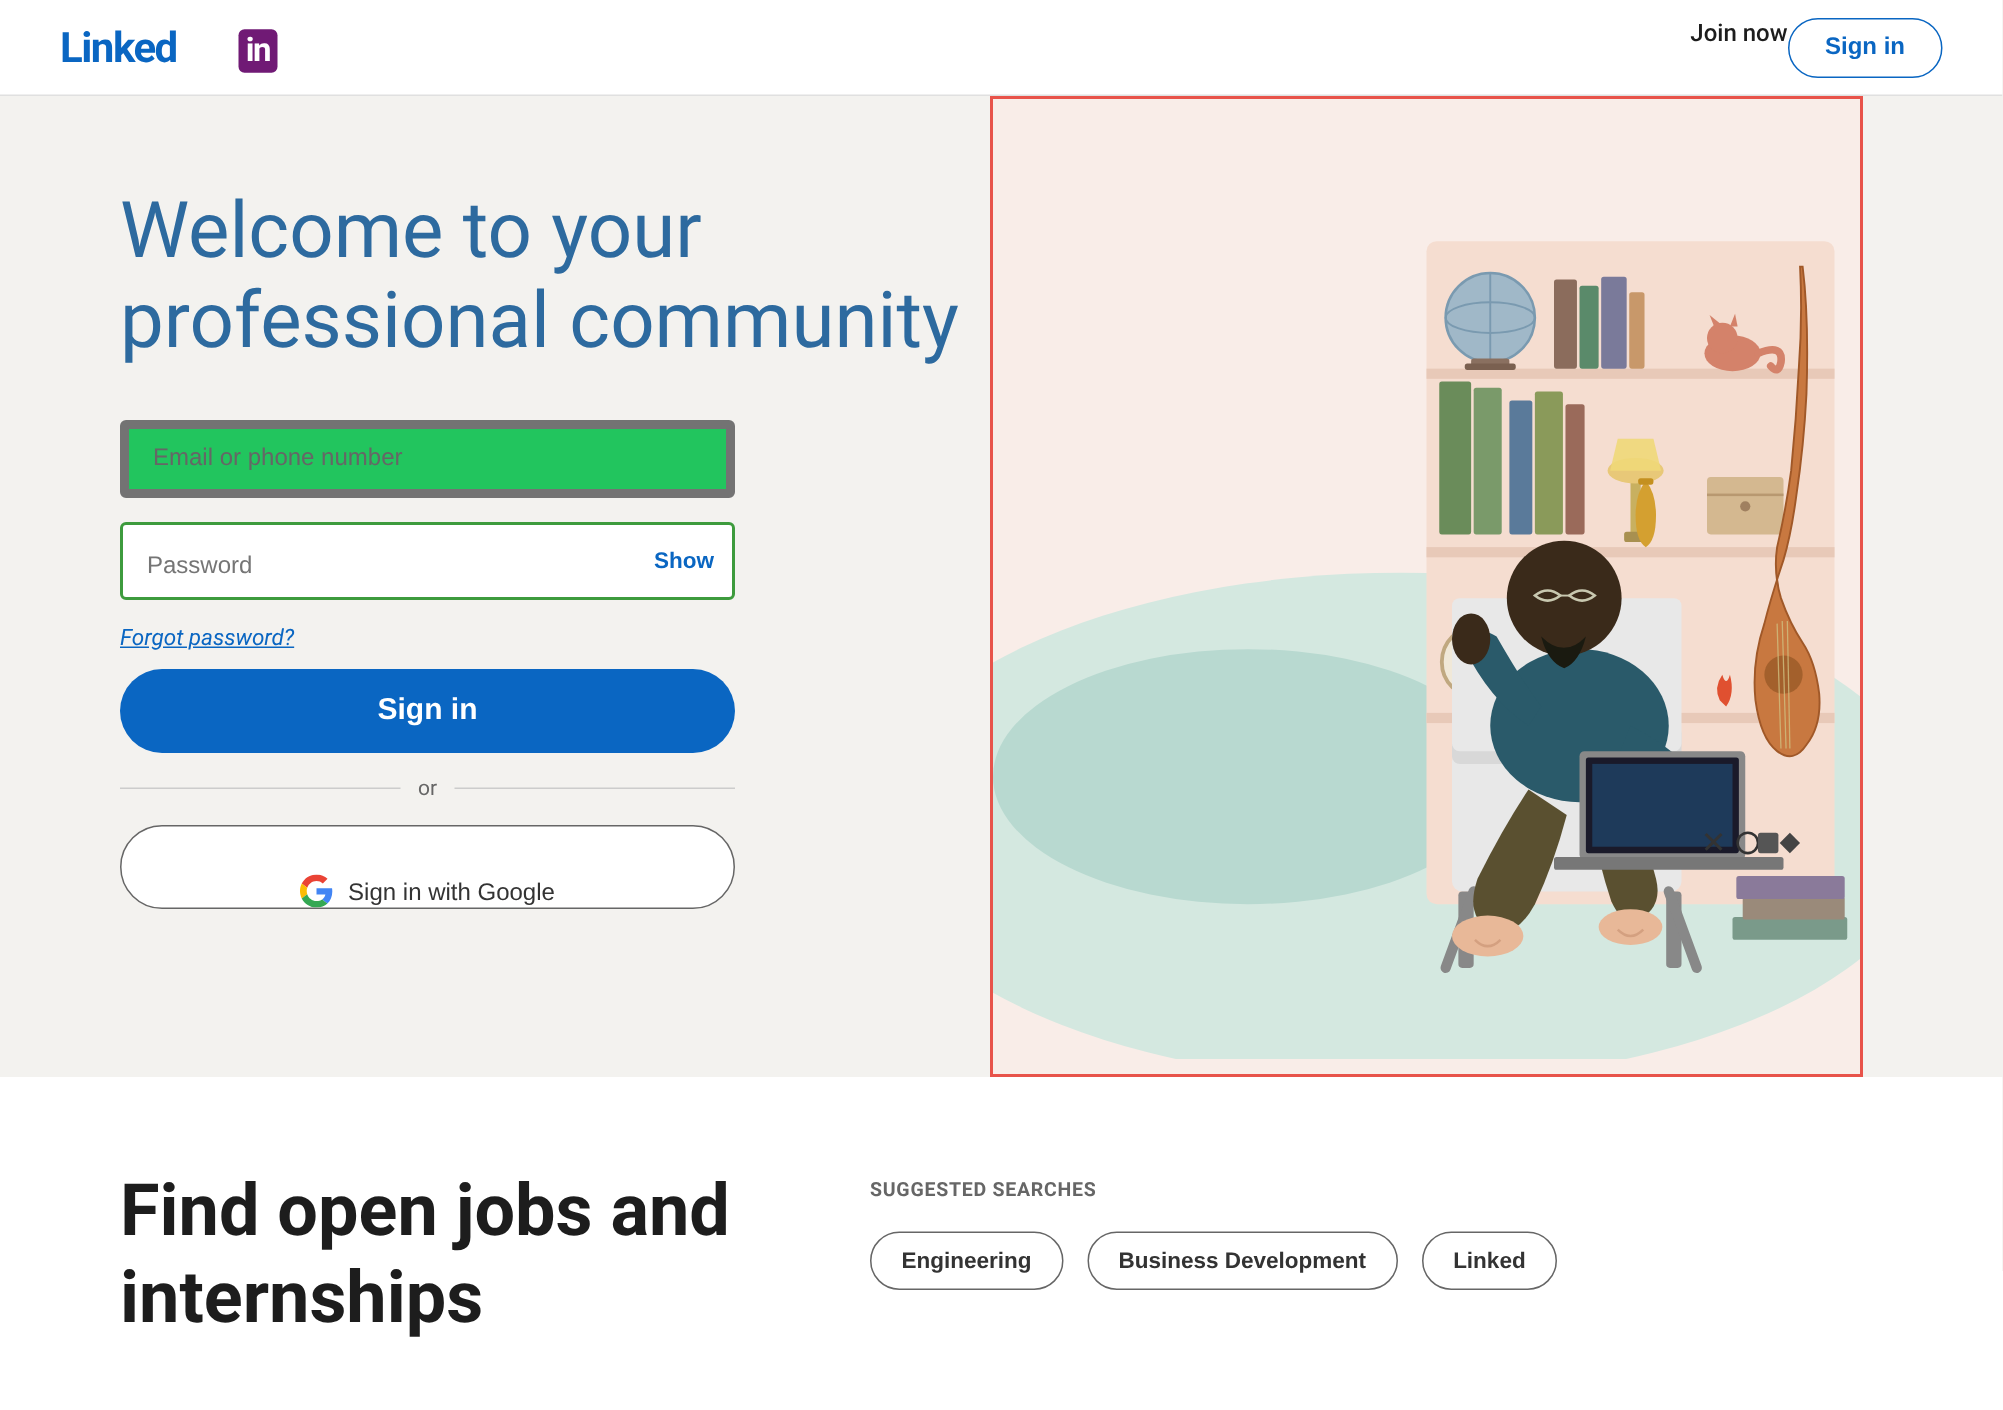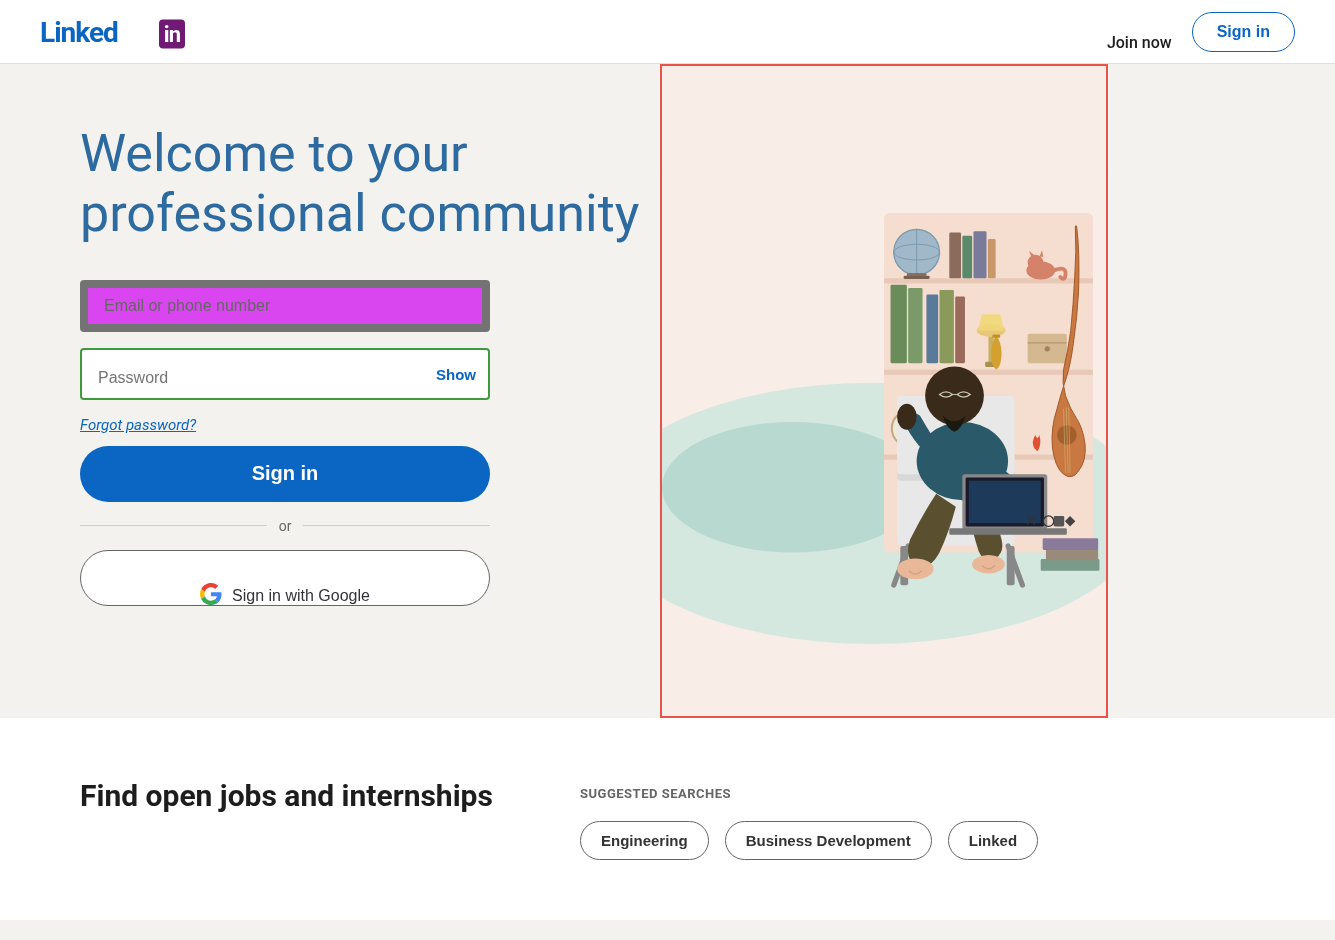--- a/index.html
+++ b/index.html
@@ -56,22 +56,21 @@
       left: 0;
       top: 0;
       background: #cc0000;
       color: #fff;
       font-size: 12px;
       font-weight: bold;
       padding: 2px 6px;
     }
     .nav-actions {
       display: flex;
-      align-items: flex-end;
-      gap: 20px;
+      align-items: flex-start;
     }
     .join-now-link {
       font-size: 16px;
       color: #1d1d1d;
       text-decoration: none;
       font-weight: 500;
       cursor: pointer;
     }
     .sign-in-btn-nav {
       border: 1.5px solid #0a66c2;
@@ -81,21 +80,21 @@
       padding: 10px 24px;
       font-size: 16px;
       font-weight: 600;
       cursor: pointer;
     }
 
     
     .hero {
       display: flex;
       align-items: flex-start;
-      width: 1108px;
+      width: 1242px;
       min-height: 650px;
       background: #f3f2ef;
       position: relative;
       overflow: hidden;
     }
 
     
     .hero-left {
       flex: 0 0 660px;
       padding: 60px 0 60px 80px;
@@ -113,26 +112,26 @@
     }
 
     
     .form-group {
       margin-bottom: 16px;
       position: relative;
     }
     .form-input {
       width: 410px;
       height: 52px;
-      border: 8px solid #737373;
+      border: 6px solid #737373;
       border-radius: 4px;
       padding: 14px 16px;
       font-size: 16px;
       color: #333;
-      background: #d946ef;
+      background: #22c55e;
       outline: none;
     }
     .form-input::placeholder {
       color: #666;
       font-size: 16px;
     }
     .password-wrapper {
       position: relative;
       width: 410px;
     }
@@ -244,21 +243,21 @@
       background: #fff;
       padding: 60px 80px;
       display: flex;
       gap: 80px;
       align-items: flex-start;
     }
     .bottom-left {
       flex: 0 0 420px;
     }
     .bottom-title {
-      font-size: 30px;
+      font-size: 48px;
       font-weight: 700;
       color: #1d1d1d;
       line-height: 1.2;
     }
     .bottom-right {
       flex: 1;
       padding-top: 8px;
     }
     .suggested-label {
       font-size: 13px;

